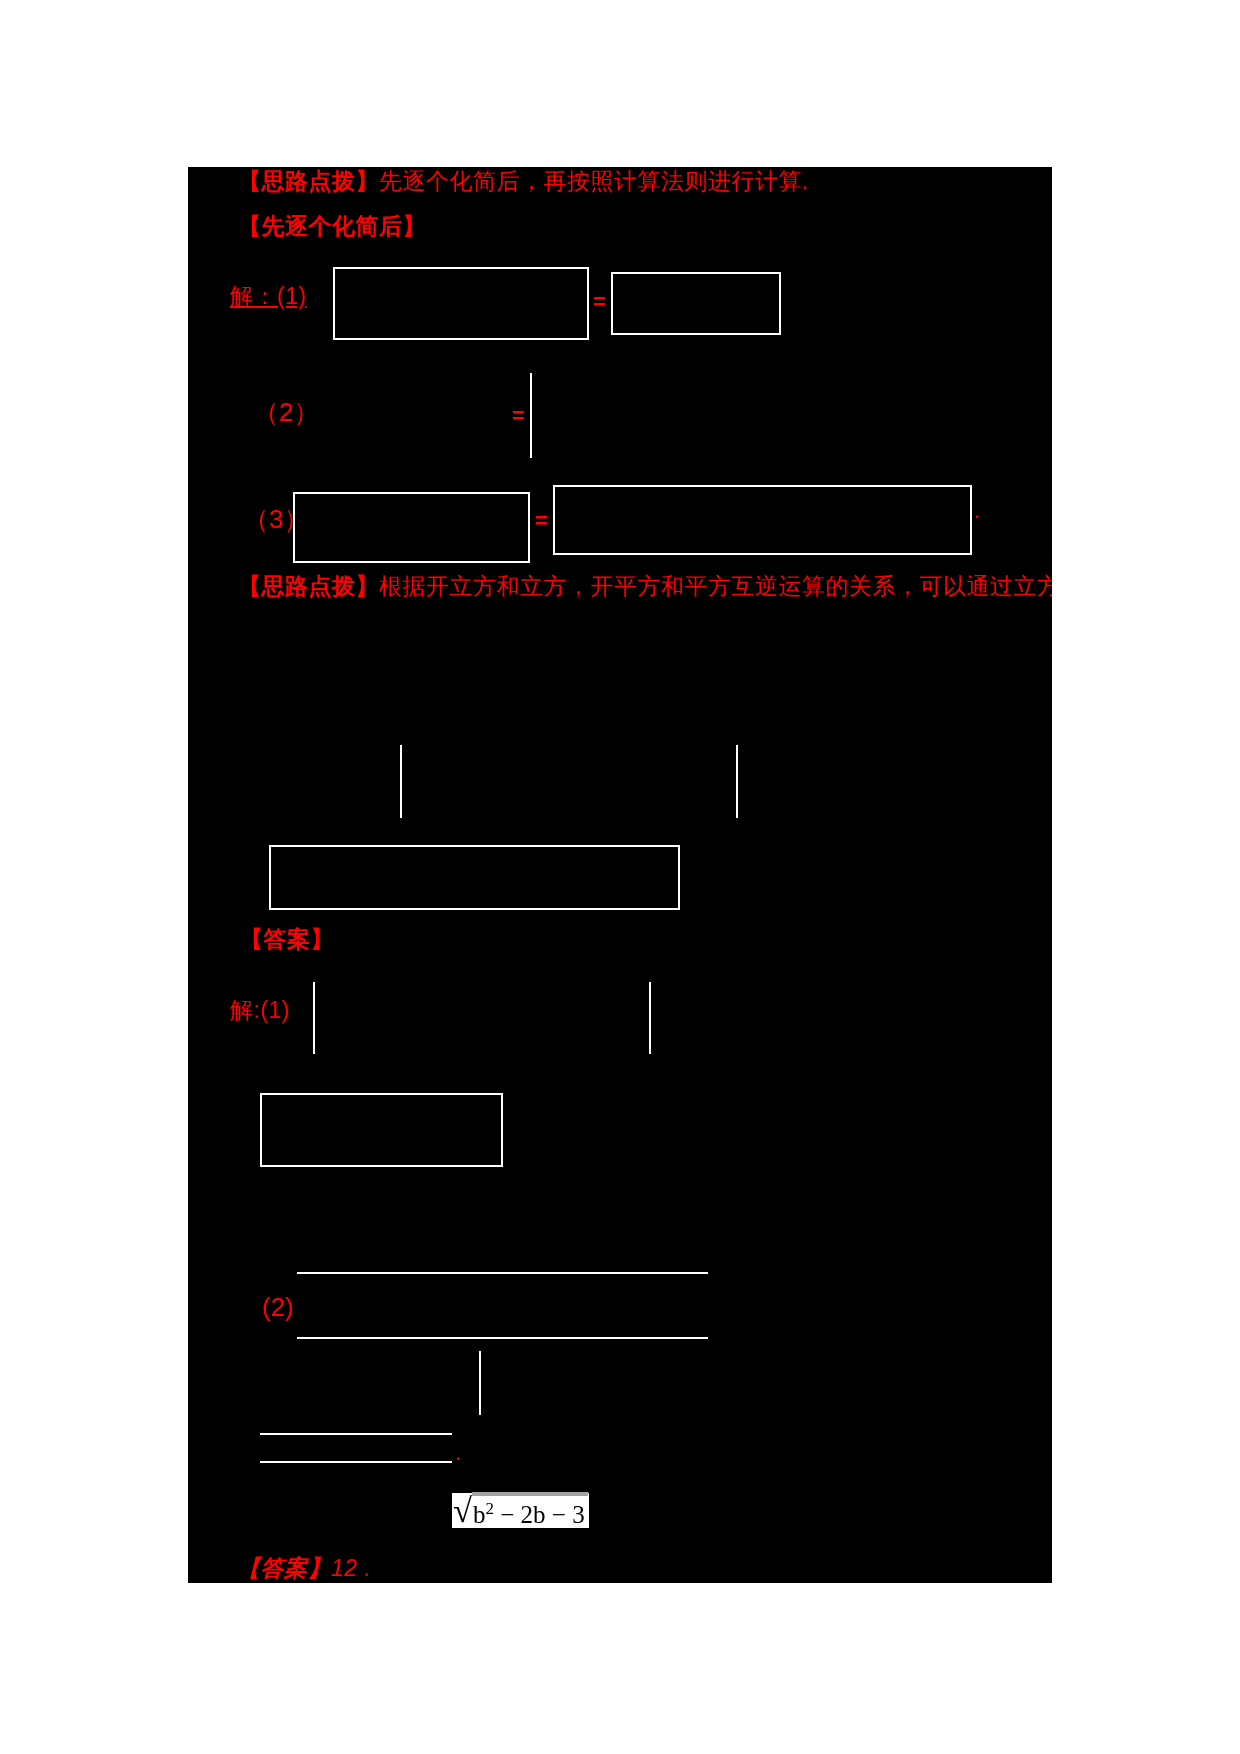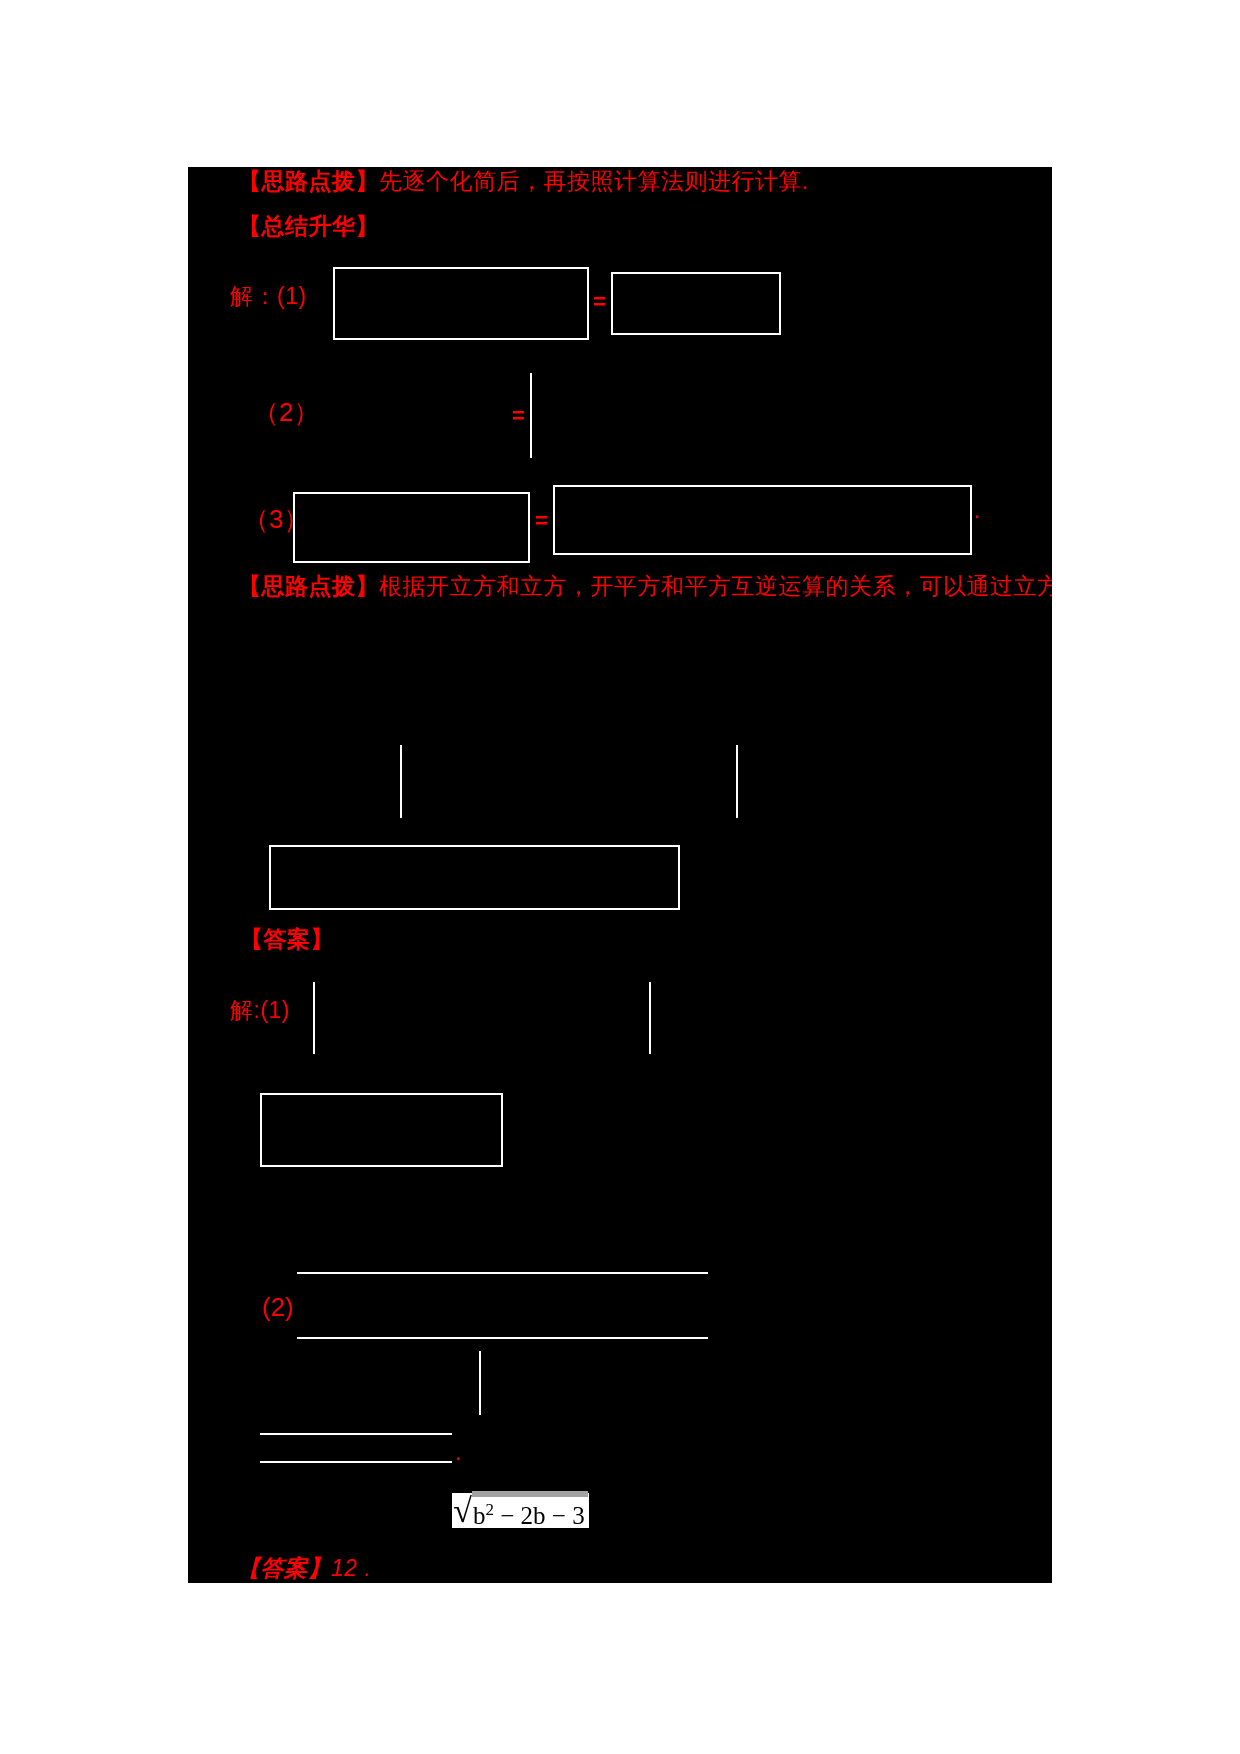--- a/index.html
+++ b/index.html
@@ -21,36 +21,36 @@
   .fbox{position:absolute;border:2px solid #ffffff;background:transparent;}
   .vline{position:absolute;width:2px;background:#ffffff;}
   .hline{position:absolute;height:2px;background:#ffffff;}
   .formula-img{
     position:absolute;background:#ffffff;color:#000000;
     font-family:"Liberation Serif", serif;
     display:flex;align-items:center;justify-content:center;
     font-size:25px;
   }
   .radical{font-size:34px;font-weight:normal;line-height:30px;}
-  .radicand{border-top:6px solid #a3a3a3;padding:0 3px 0 1px;line-height:26px;}
+  .radicand{border-top:4px solid #a3a3a3;padding:0 3px 0 1px;line-height:26px;}
   sup{font-size:17px;}
 </style>
 </head>
 <body>
 
 <div class="page">
   <div class="panel">
 
     <div class="red t23" style="left:50px;top:1px;">
       <span class="b">【思路点拨】</span><span>先逐个化简后，再按照计算法则进行计算.</span>
     </div>
 
-    <div class="red t23 b" style="left:50px;top:46px;">【总结升华】</div>
+    <div class="red t23 b" style="left:50px;top:46px;">【先逐个化简后】</div>
 
-    <div class="red t23" style="left:42px;top:116px;">解：(1)</div>
+    <div class="red t23" style="left:42px;top:116px;text-decoration:underline;">解：(1)</div>
     <div class="fbox" style="left:145px;top:100px;width:252px;height:69px;"></div>
     <div class="red eq" style="left:405px;top:124px;">=</div>
     <div class="fbox" style="left:423px;top:105px;width:166px;height:59px;"></div>
 
     <div class="red t26" style="left:65px;top:231px;">（2）</div>
     <div class="red eq" style="left:324px;top:238px;">=</div>
     <div class="vline" style="left:342px;top:206px;height:85px;"></div>
 
     <div class="red t26" style="left:55px;top:338px;">（3）</div>
     <div class="fbox" style="left:105px;top:325px;width:233px;height:67px;"></div>

